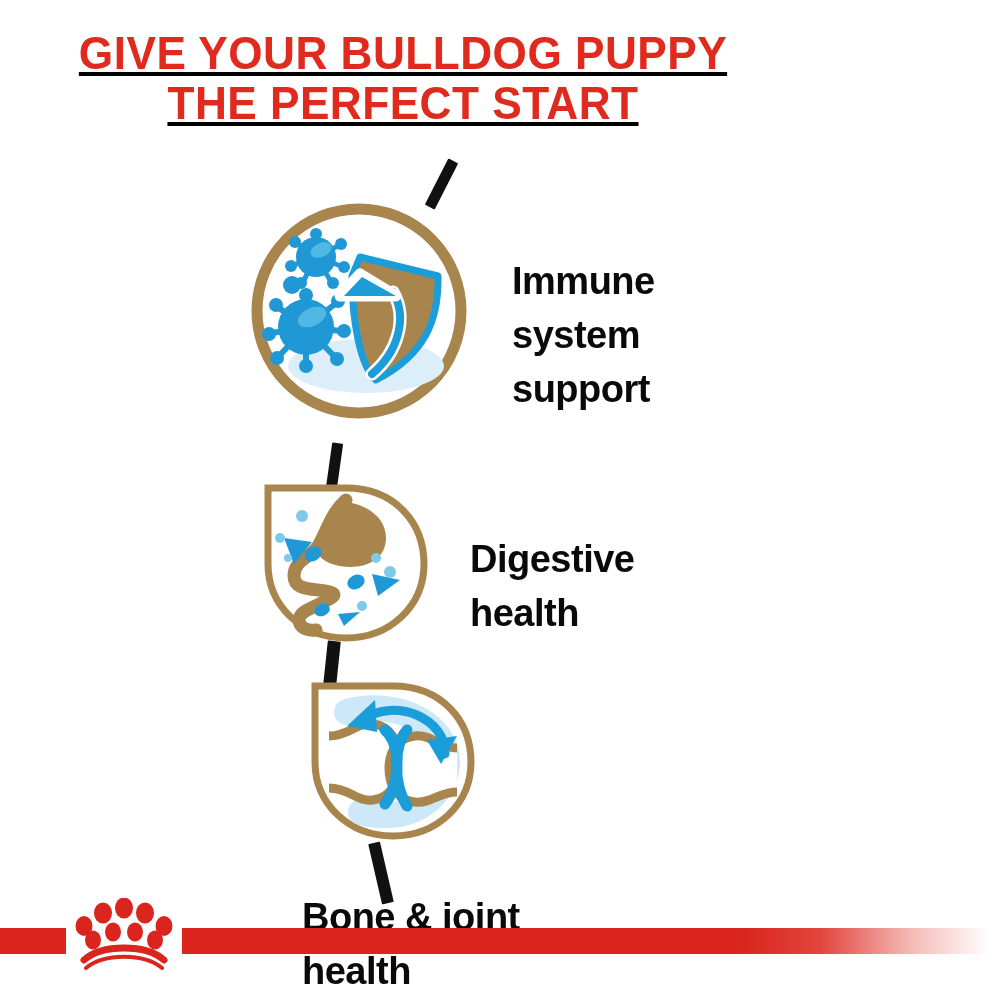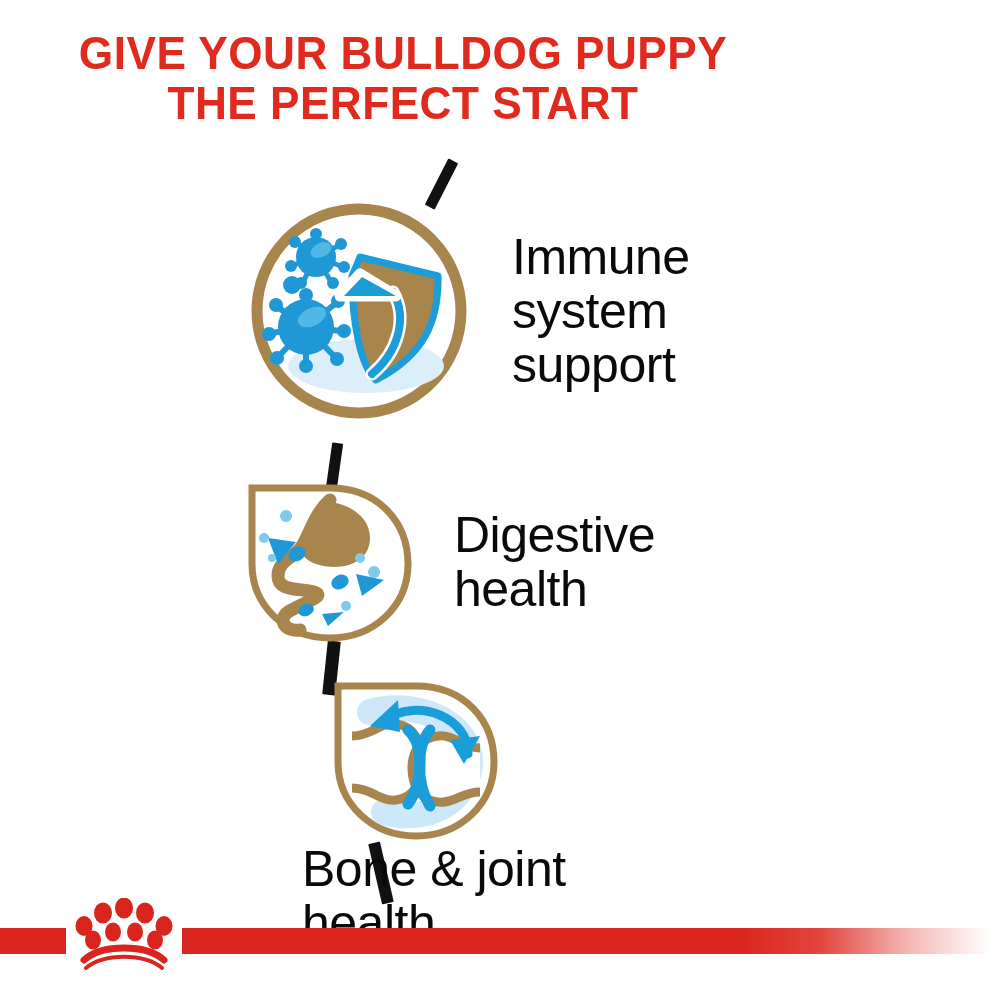--- a/index.html
+++ b/index.html
@@ -10,56 +10,58 @@
     position:relative;
     overflow:hidden;
   }
 
   
   #headline{
     position:absolute;
     left:0; top:28px;
     width:806px;
     text-align:center;
+    text-decoration:underline;
   }
   #headline .hl-line{
     display:block;
     color:#E12A1E;
     font-family:"Liberation Sans Narrow","Liberation Sans", sans-serif;
     font-weight:bold;
     font-size:47px;
     line-height:50px;
     letter-spacing:0.5px;
     transform:scaleX(0.94);
     white-space:nowrap;
   }
 
   
   .benefit-row{
     position:absolute;
     display:flex;
     align-items:center;
   }
   #row-immune   { left:248px; top:200px; }
-  #row-digest   { left:244px; top:480px;justify-content:space-between; }
+  #row-digest   { left:260px; top:480px;justify-content:space-between; }
   #row-bone     { left:266px; top:678px;flex-direction:column; }
 
   .icon-wrap{ position:relative; flex:0 0 auto; }
   #row-immune .icon-wrap{ width:222px; height:222px; }
   #row-digest .icon-wrap{ width:172px; height:164px; }
   #row-bone   .icon-wrap{ width:172px; height:164px; }
 
   .benefit-label{
     color:#0a0a0a;
     font-family:"Liberation Sans", sans-serif;
-    font-weight:normal;
-    font-size:50px;
+    font-weight:bold;
+    font-size:38px;
     line-height:54px;
     letter-spacing:-0.5px;
     white-space:pre-line;
+    margin-top:48px;
   }
   #row-immune .benefit-label{ margin-left:42px; }
   #row-digest .benefit-label{ margin-left:38px; }
   #row-bone   .benefit-label{ margin-left:36px; }
 
   
   .dash{
     position:absolute;
     background:#111111;
     border-radius:1px;

